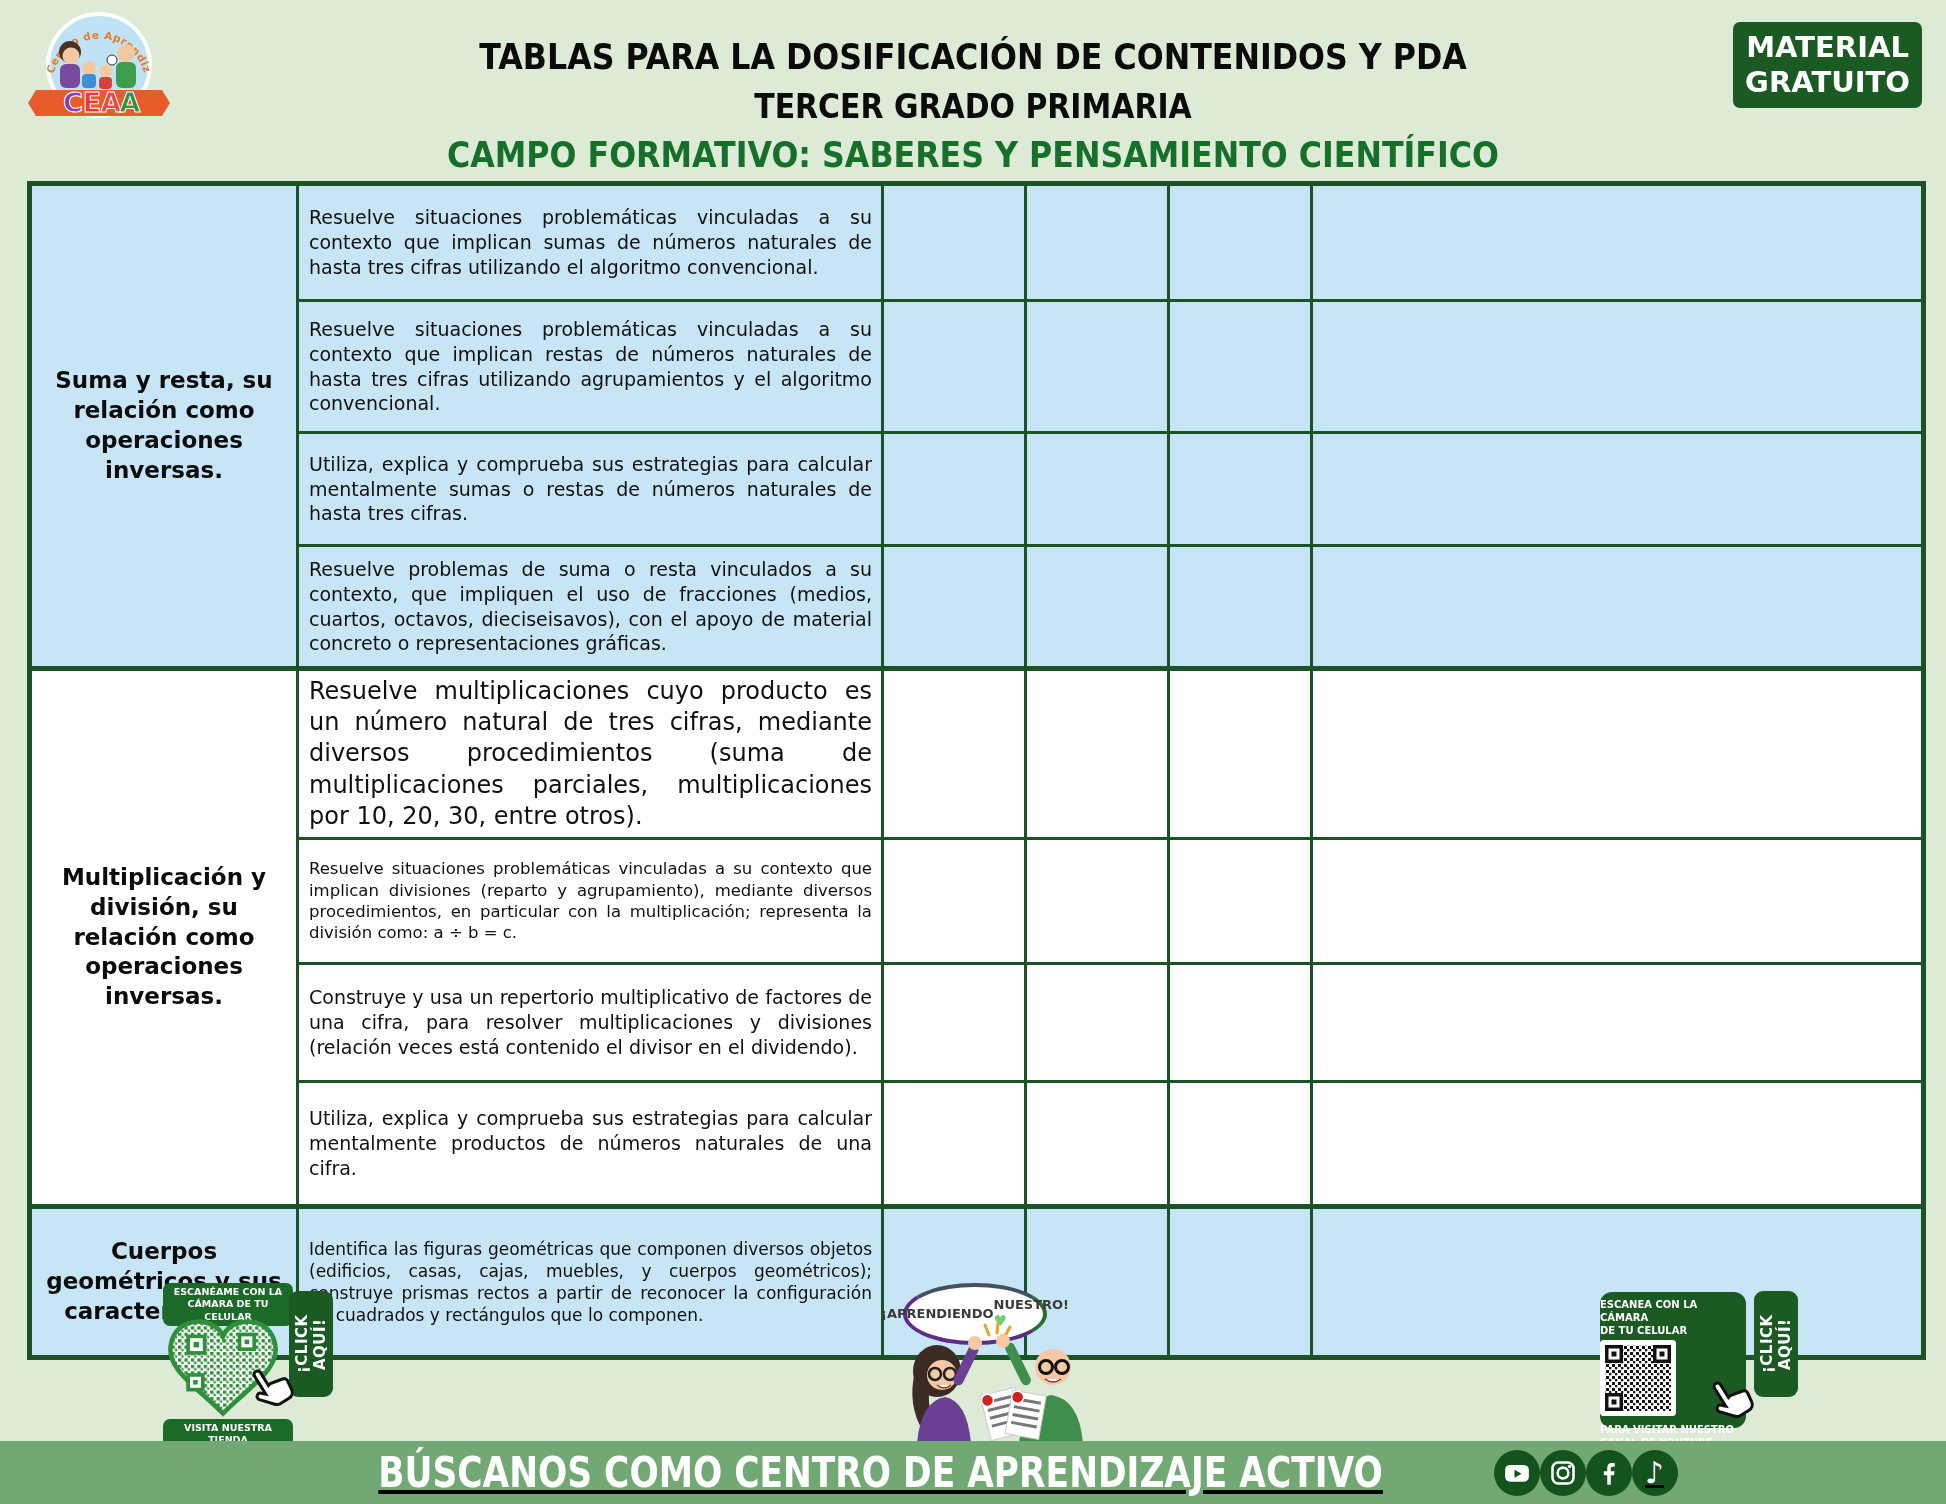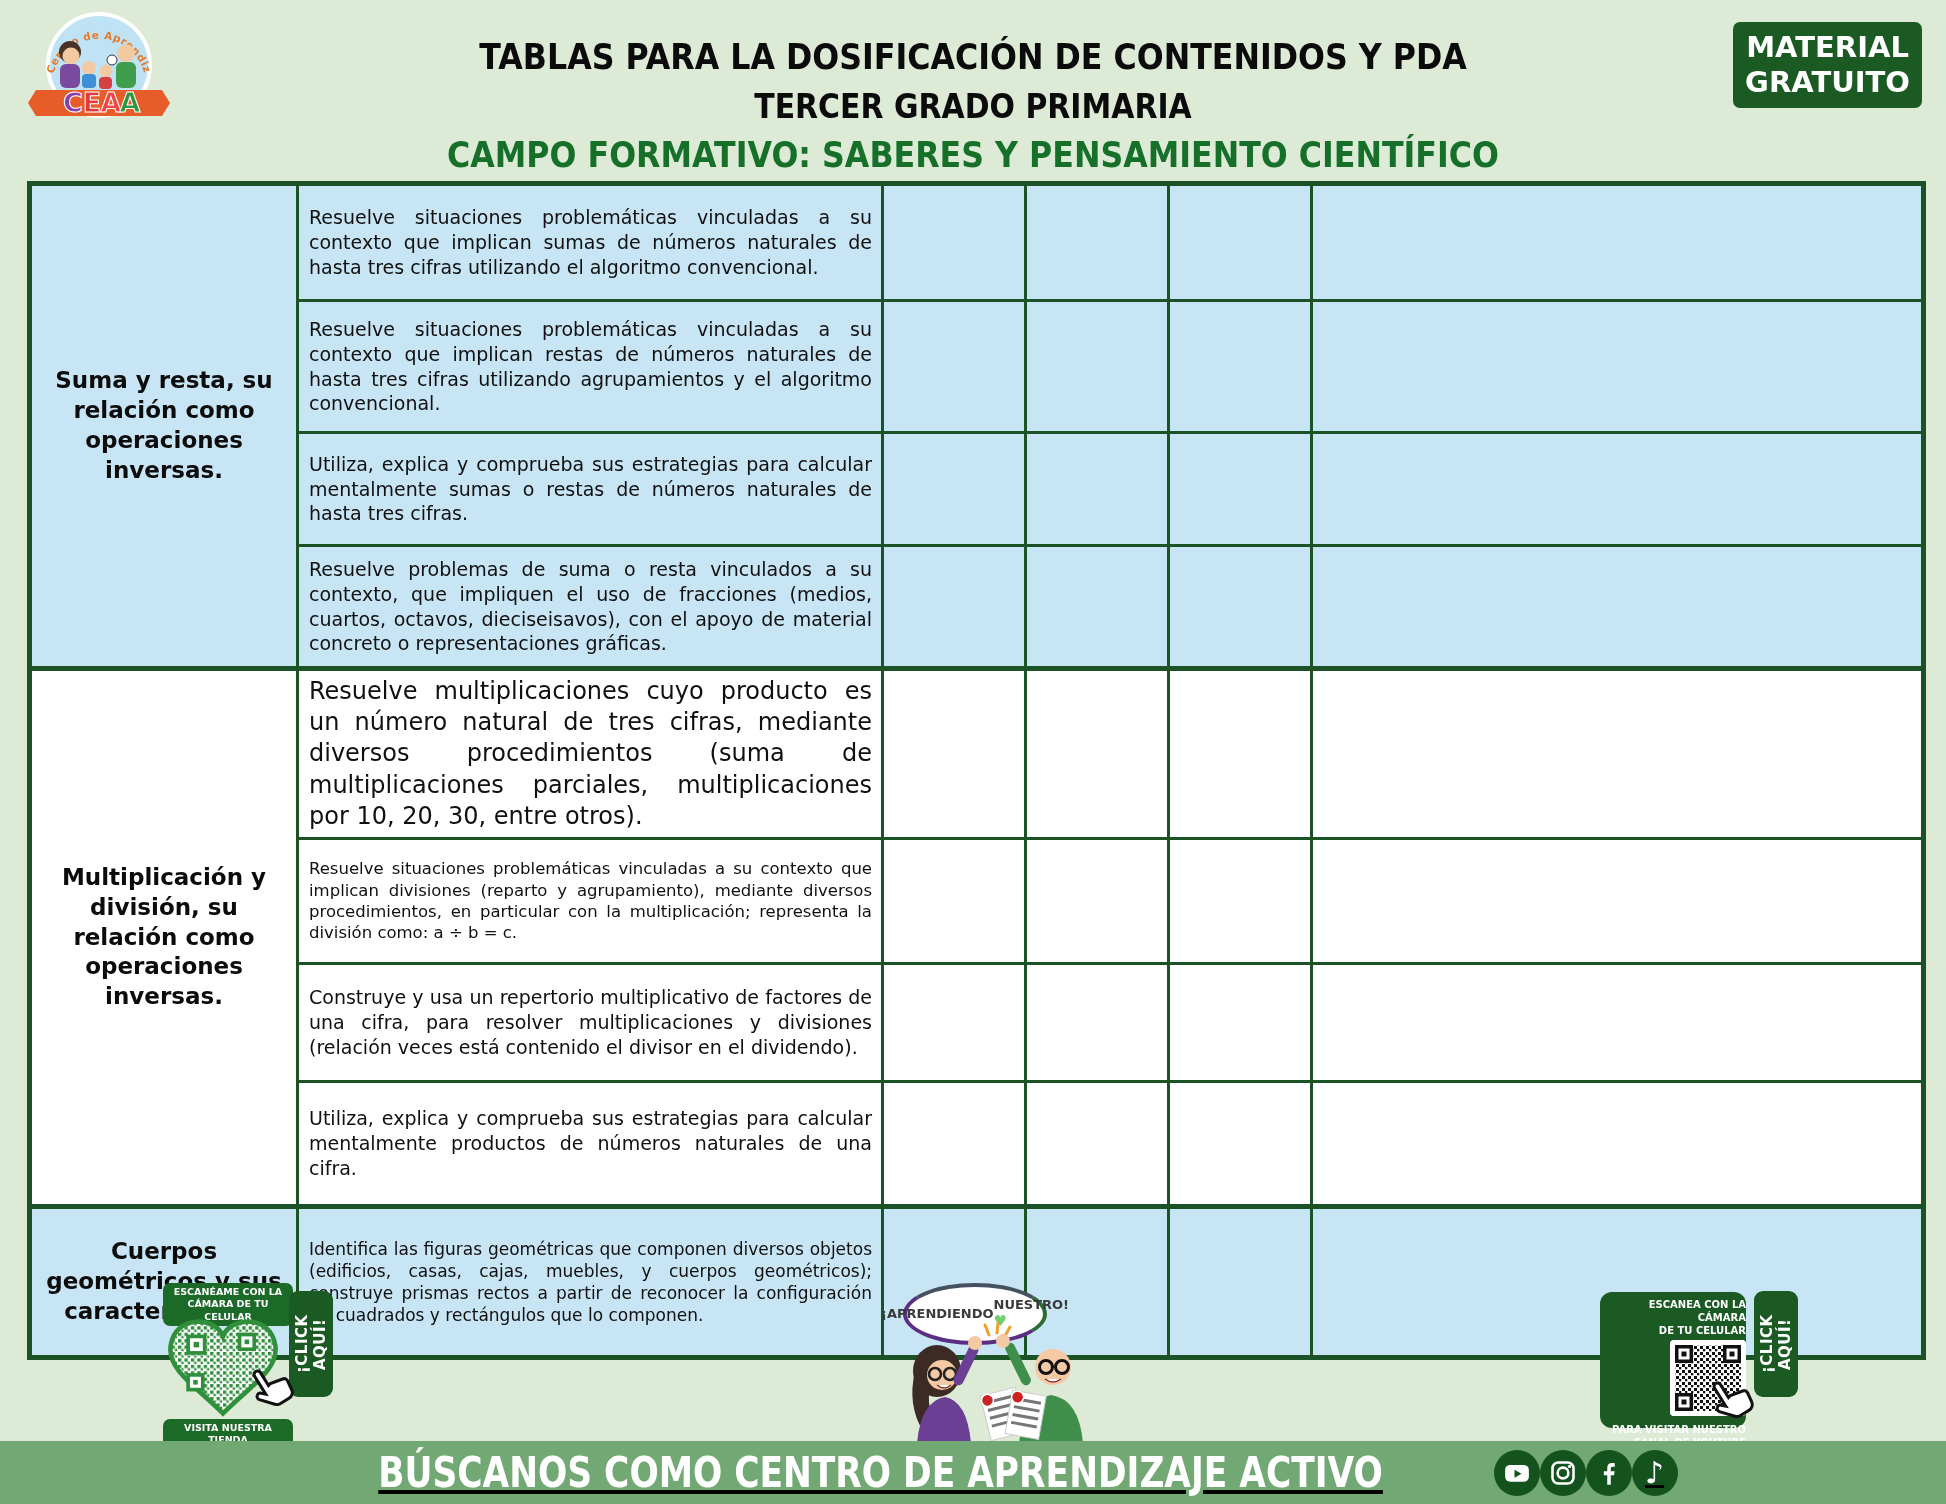--- a/index.html
+++ b/index.html
@@ -29,21 +29,21 @@
 
   
   .footer{position:absolute;left:0;top:1283px;width:1946px;height:158px;}
   .mini-badge{position:absolute;background:#1c6a28;color:#fff;font-weight:bold;text-align:center;
               border-radius:7px;padding:3px 6px;font-size:9.5px;line-height:1.3;}
   .ribbon{position:absolute;writing-mode:vertical-rl;transform:rotate(180deg);background:#1b5a23;
           color:#fff;font-weight:bold;font-size:15px;letter-spacing:.5px;border-radius:9px;
           padding:9px 4px;text-align:center;}
   .hand{position:absolute;transform:rotate(-32deg);}
   .right-panel{position:absolute;left:1600px;top:9px;width:146px;height:136px;background:#1b5a23;
-               border-radius:12px;color:#fff;text-align:right;font-weight:bold;}
+               border-radius:12px;color:#fff;text-align:left;font-weight:bold;}
   .right-panel .txt{font-size:10px;line-height:1.3;}
   .right-panel .txt.top{margin-top:6px;}
   .qr-box{width:76px;height:76px;margin:3px auto;background:#fff;border-radius:4px;}
   .bubble{position:absolute;left:903px;top:0;width:136px;height:54px;background:#fff;
           border:4px solid #5b2d83;border-right-color:#2c6b33;border-top-color:#455060;
           border-radius:50%;display:flex;flex-direction:row;align-items:center;
           justify-content:center;font-weight:bold;font-size:13px;color:#3a3a3a;line-height:1.15;}
   .bubble .heart{color:#6fd06f;font-size:15px;}
   .chars{position:absolute;left:885px;top:38px;}
 

